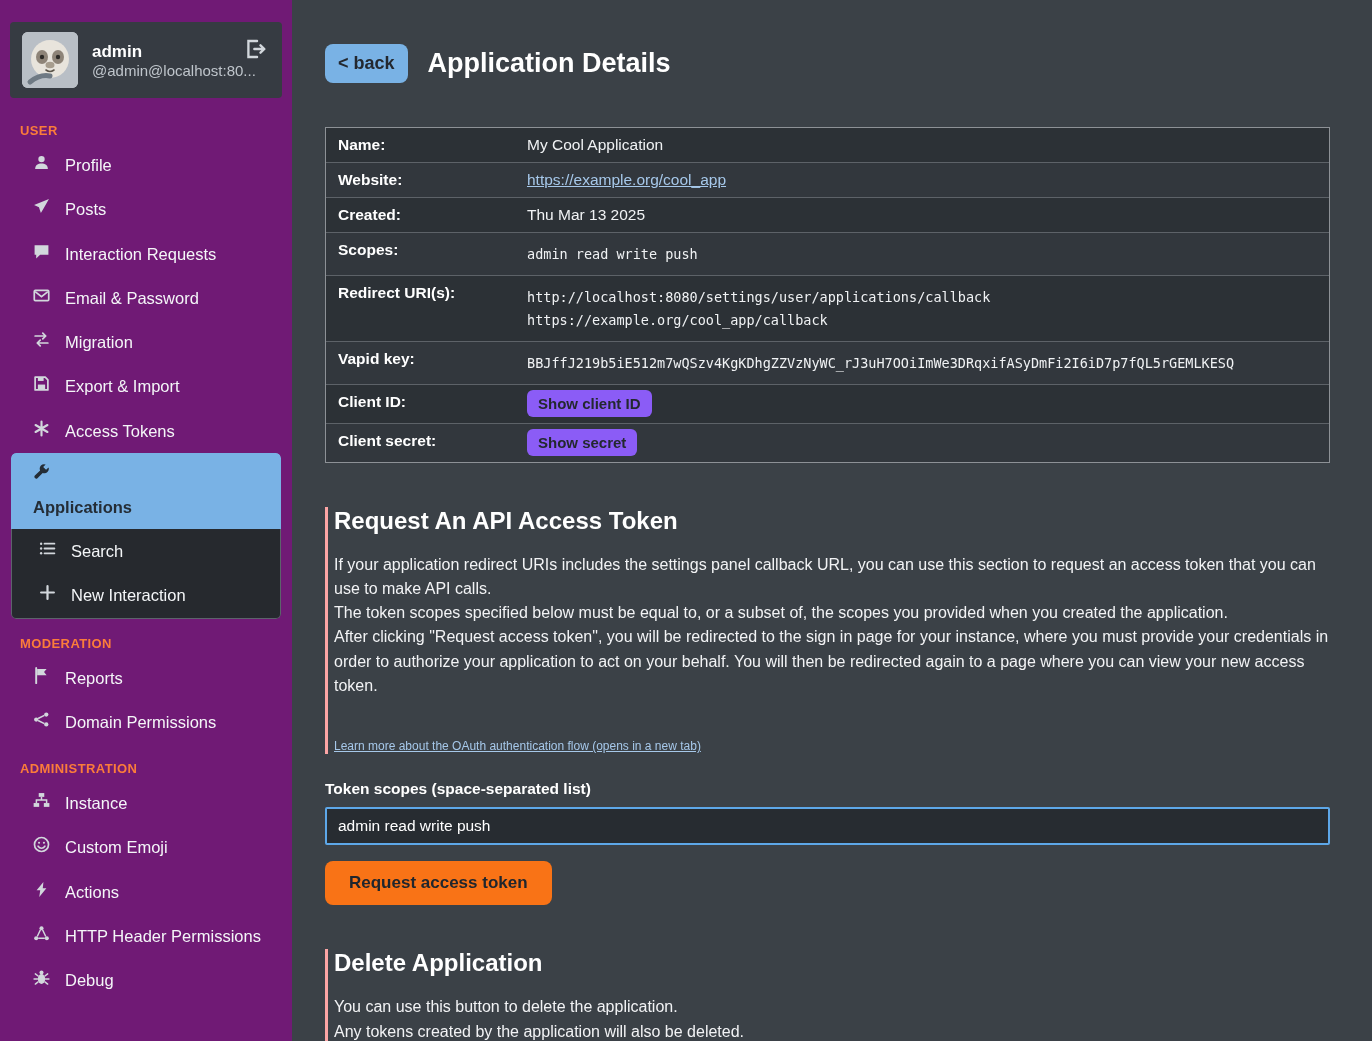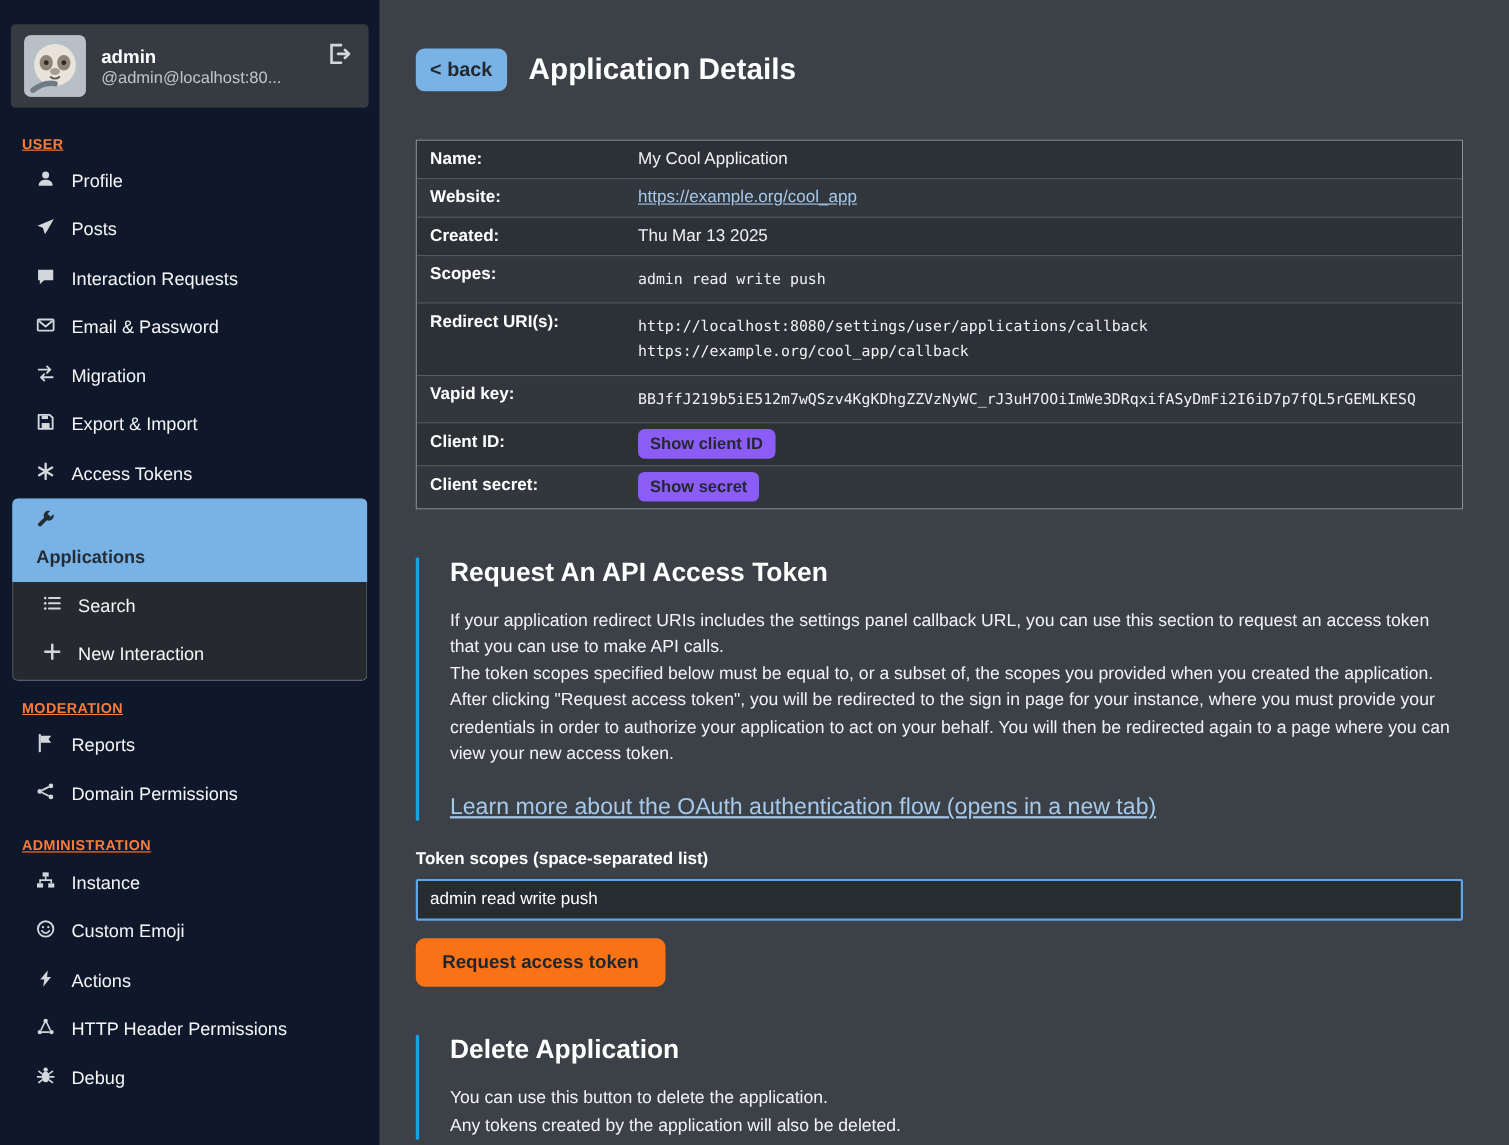--- a/index.html
+++ b/index.html
@@ -6,36 +6,35 @@
   html,body { margin:0; padding:0; }
   body {
     width:1372px; height:1041px; overflow:hidden;
     background:#2c3036;
     font-family:"Liberation Sans","DejaVu Sans",sans-serif;
     color:#f5f6f8;
   }
   .layout { display:flex; height:100%; }
 
   
-  .sidebar { width:345px; flex-shrink:0; background:#0f172a; overflow:hidden; }
+  .sidebar { width:292px; flex-shrink:0; background:#701a75; overflow:hidden; }
   .user-card {
     margin:22px 10px 8px 10px; background:#363b42; border-radius:4px;
     padding:10px 12px; display:flex; align-items:center; gap:14px; position:relative;
   }
   .avatar { width:56px; height:56px; border-radius:6px; overflow:hidden; flex-shrink:0; background:#c9ced3; }
   .user-meta { min-width:0; }
   .user-name { font-weight:bold; font-size:17px; color:#ffffff; }
   .user-handle { font-size:15px; color:#bfc5cb; white-space:nowrap; overflow:hidden; text-overflow:ellipsis; max-width:178px; }
   .logout { position:absolute; top:16px; right:16px; color:#d2d7dc; cursor:pointer; }
   .logout svg { width:22px; height:22px; }
 
   .section-label {
     color:#fb7c3a; font-weight:bold; font-size:13px; letter-spacing:.4px;
     padding:17px 16px 5px 20px;
-    text-decoration:underline;
   }
   .nav-item {
     display:flex; align-items:flex-start; gap:15px;
     padding:11px 16px 11px 33px; font-size:16.5px; color:#f4f6f8; cursor:pointer;
     line-height:1.35;
   }
   .icon { display:inline-flex; color:#d2d7dc; flex-shrink:0; }
   .icon svg { width:17px; height:17px; display:block; }
 
   .nav-group { margin:0 11px; border-radius:5px; overflow:hidden; }
@@ -69,24 +68,24 @@
   .dvalue a { color:#a6c8ea; }
   .chip-btn {
     border:none; border-radius:6px; font-weight:bold; font-size:15px;
     padding:5px 11px; color:#23282f; cursor:pointer; font-family:inherit;
   }
   .chip-gray { background:#8b5cf6; }
   .chip-blue { background:#8b5cf6; }
   .drow .dvalue.btnrow { padding:5px 12px 6px; }
 
   .section { margin-top:44px; }
-  .section-intro { border-left:3px solid #0ea5e9; padding-left:28px; }
+  .section-intro { border-left:3px solid #fca5a5; padding-left:6px; }
   .section-title { font-size:24px; font-weight:bold; color:#ffffff; margin:0 0 18px; }
   .section-intro p { margin:0; font-size:16px; line-height:1.52; color:#f2f3f5; }
-  .learn-link { display:inline-block; margin-top:24px; color:#a6c8ea; font-size:21px; }
+  .learn-link { display:inline-block; margin-top:41px; color:#a6c8ea; font-size:12px; }
 
   .token-form { margin-top:26px; }
   .form-label { display:block; font-weight:bold; font-size:15.5px; margin-bottom:9px; color:#ffffff; }
   .scope-input {
     width:100%; background:#272c31; border:2px solid #5da7e8; border-radius:2px;
     color:#ffffff; font-size:15.5px; padding:8px 11px; font-family:inherit; outline:none;
   }
   .primary-btn {
     margin-top:16px; background:#f97316; color:#20262d; font-weight:bold; font-size:17px;
     padding:12px 24px; border:none; border-radius:8px; cursor:pointer; font-family:inherit;

